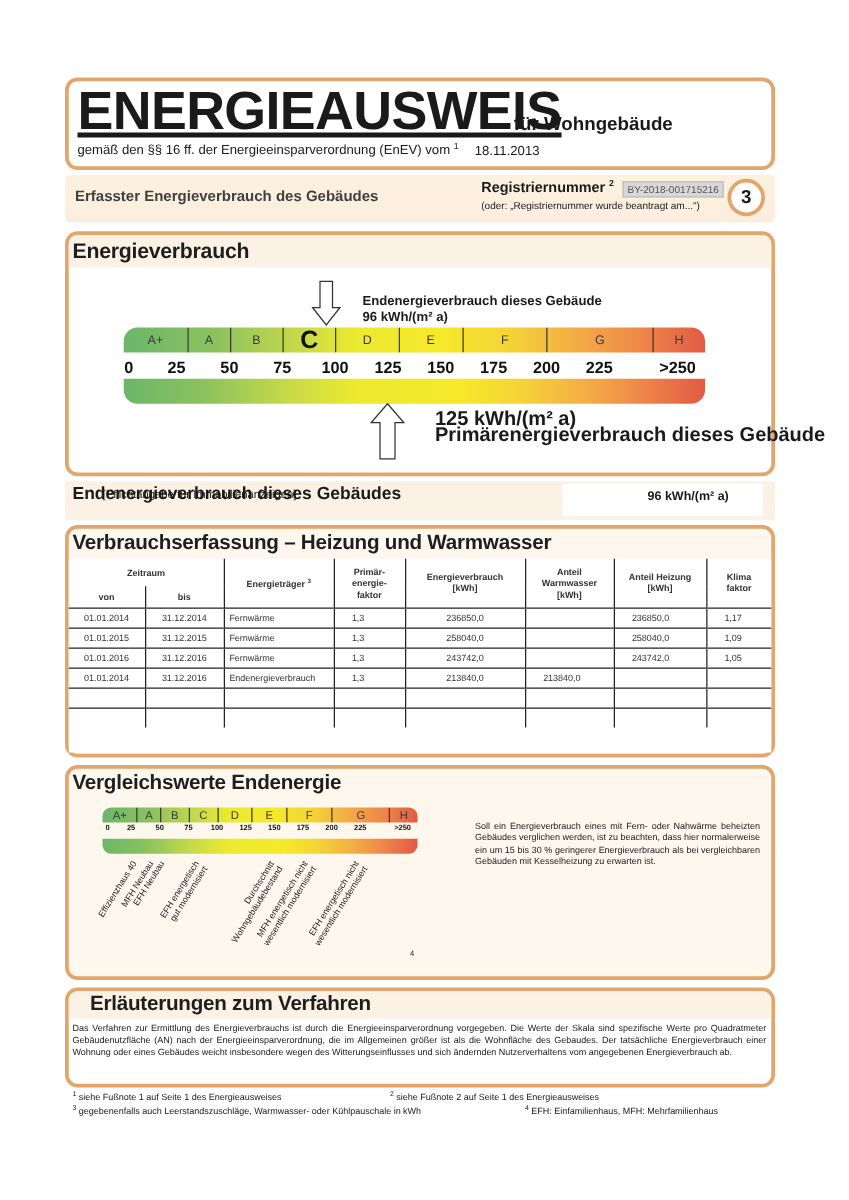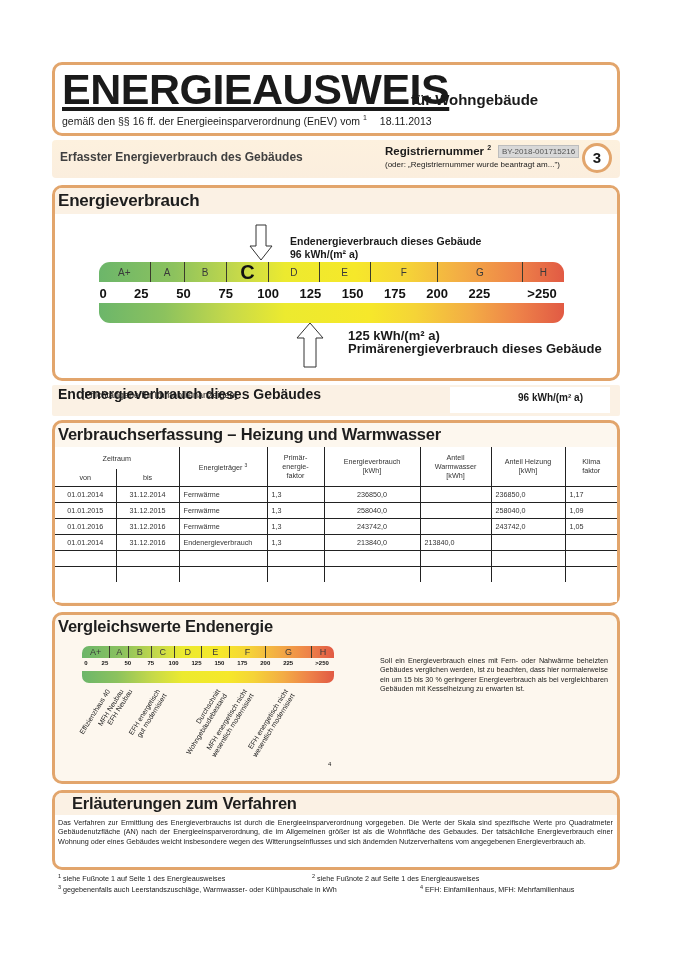--- a/index.html
+++ b/index.html
@@ -43,40 +43,40 @@
   .tick { position: absolute; font-weight: bold; color: #111; transform: translateX(-50%); white-space: nowrap; }
 
   #ev-scale-top { left: 99px; top: 262px; width: 465px; height: 20px; font-size: 10px; }
   #ev-scale-bot { left: 99px; top: 303px; width: 465px; height: 20px; }
   .ev-tick { top: 286px; font-size: 13px; }
   .seg.active { font-size: 20px; font-weight: bold; color: #111; }
 
   #end-arrow { left: 264px; top: 224px; }
   #end-text { left: 290px; top: 235px; font-size: 10.5px; font-weight: bold; line-height: 12.5px; }
   #prim-arrow { left: 317px; top: 322px; }
-  #prim-text { left: 348px; top: 330px; font-size: 13px; font-weight: bold; line-height: 12.5px; }
+  #prim-text { left: 348px; top: 330px; font-size: 16px; font-weight: bold; line-height: 12.5px; }
 
   
   #end-row { left: 52px; top: 385px; width: 568px; height: 31px; background: #fbf1e4; border-radius: 2px; }
   #end-row-title { left: 58px; top: 386px; font-size: 14px; font-weight: bold; }
   #end-row-note { left: 58px; top: 390px; font-size: 9px; margin-left: 24px; }
   #end-row-val-bg { left: 450px; top: 387px; width: 160px; height: 26px; background: #ffffff; }
   #end-row-val { left: 518px; top: 392px; font-size: 10px; font-weight: bold; }
 
   
   #vb-box { left: 52px; top: 420px; width: 568px; height: 186px; }
   #vb-title { left: 58px; top: 425px; font-size: 16.5px; }
   #vb-table-wrap { left: 55px; top: 447px; width: 562px; height: 155px; background: #fff; }
   table { border-collapse: collapse; width: 100%; font-size: 7px; color: #333; }
-  th { font-weight: normal; vertical-align: middle; line-height: 9px; font-size: 7.2px; }
+  th { font-weight: bold; vertical-align: middle; line-height: 9px; font-size: 7.2px; }
   td { height: 16px; border-top: 1.5px solid #222; padding-left: 4px; font-size: 7.2px; }
   th + th, td + td { border-left: 1.5px solid #222; }
   .c-bis { border-left: 1.5px solid #222 !important; }
   td.center { text-align: center; padding-left: 0; }
-  td.num { padding-left: 4px; }
+  td.num { padding-left: 14px; }
 
   
   #vw-box { left: 52px; top: 612px; width: 568px; height: 172px; }
   #vw-title { left: 58px; top: 617px; font-size: 16.5px; }
   #vw-scale-top { left: 82px; top: 646px; width: 252px; height: 12px; font-size: 9px; border-radius: 7px 7px 0 0; }
   #vw-scale-bot { left: 82px; top: 671px; width: 252px; height: 12px; border-radius: 0 0 7px 7px; }
   .vw-tick { top: 661px; font-size: 6px; }
   .vw-label { position: absolute; font-size: 7px; line-height: 8px; white-space: nowrap; transform-origin: 100% 0%; transform: rotate(-58deg); text-align: right; color: #222; }
   #vw-footnote-4 { left: 328px; top: 761px; font-size: 6px; }
   #vw-text { left: 380px; top: 656px; width: 228px; font-size: 7.2px; line-height: 9.3px; text-align: justify; }

